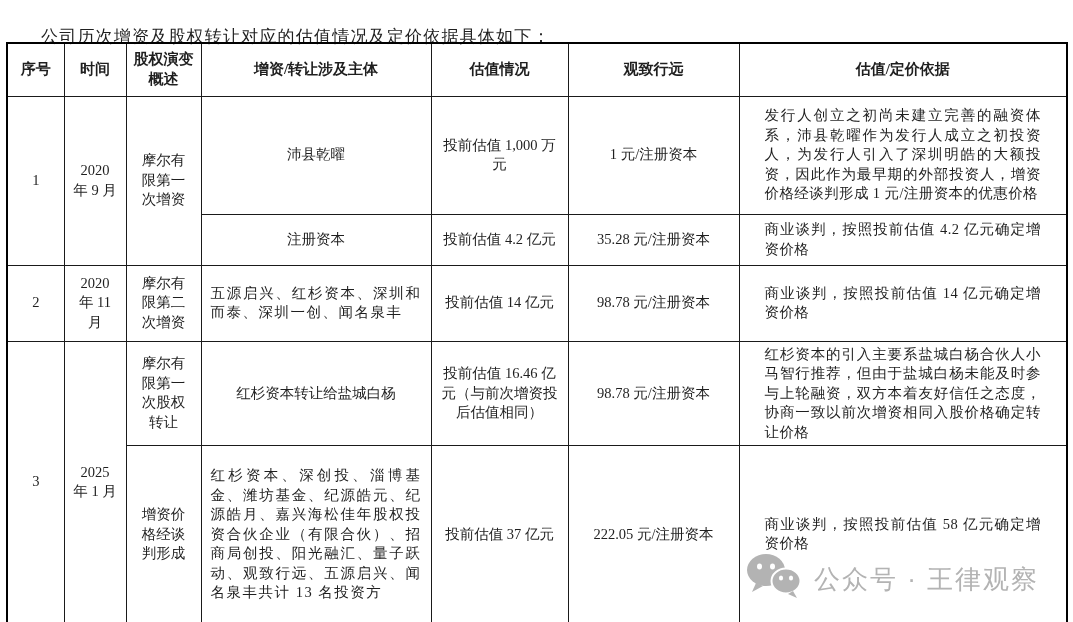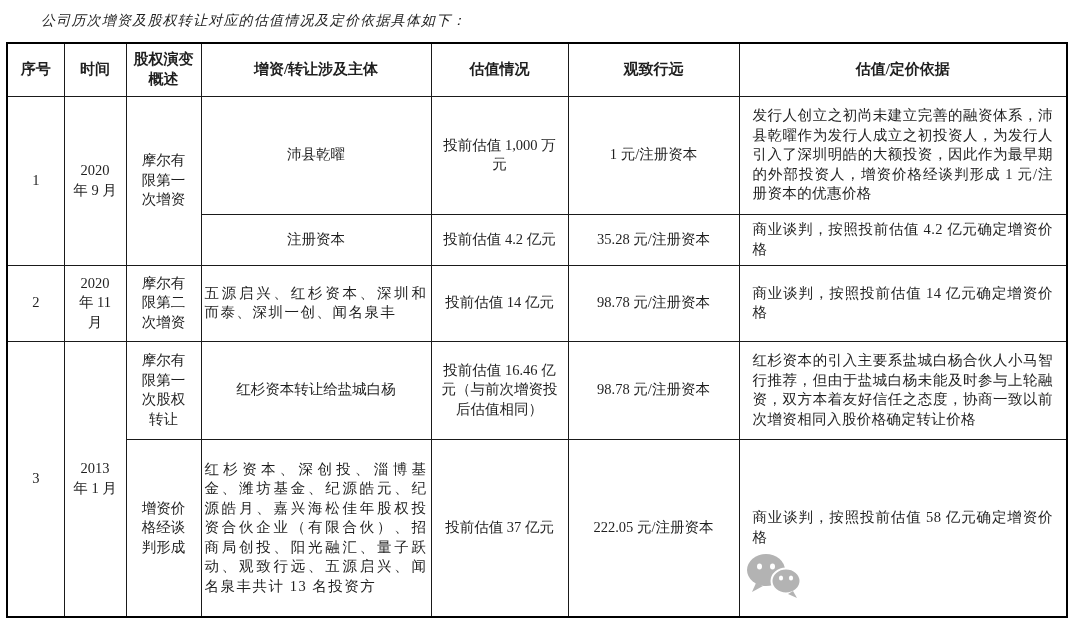--- a/index.html
+++ b/index.html
@@ -7,25 +7,24 @@
   body {
     width:1073px; height:622px;
     background:#ffffff;
     color:#1f1f1f;
     font-family:"Liberation Serif","DejaVu Serif",serif;
     position:relative;
     overflow:hidden;
   }
   .doc-title {
     position:absolute;
-    left:41px; top:12px;
-    font-size:14px;
+    left:41px; top:25px;
+    font-size:17px;
     letter-spacing:1.2px;
     white-space:nowrap;
-    font-style:italic;
   }
   table.valuation {
     position:absolute;
     left:6px; top:42px;
     width:1060px;
     border-collapse:collapse;
     table-layout:fixed;
     border:2px solid #000;
   }
   th, td {
@@ -47,26 +46,26 @@
   tr.h-r1b { height:51px; }
   tr.h-r2  { height:76px; }
   tr.h-r3a { height:98px; }
   tr.h-r3b { height:178px; }
   td.c { text-align:center; }
   td.evo { text-align:center; padding:3px 11px; }
   td.subject-list {
     text-align:justify;
     text-justify:inter-character;
     letter-spacing:1.5px;
-    padding:3px 3px;
+    padding:3px 9px;
   }
   td.basis {
     text-align:justify;
     text-justify:inter-character;
-    padding:3px 13px;
+    padding:3px 25px;
     letter-spacing:0.4px;
     margin-top:47px;
   }
   .watermark {
     position:absolute;
     left:746px; top:553px;
     display:flex;
     align-items:center;
     gap:12px;
     color:#b3b3b3;
@@ -125,21 +124,21 @@
       <td class="c">2020 年 11 月</td>
       <td class="evo">摩尔有限第二次增资</td>
       <td class="subject-list">五源启兴、红杉资本、深圳和而泰、深圳一创、闻名泉丰</td>
       <td class="c">投前估值 14 亿元</td>
       <td class="c">98.78 元/注册资本</td>
       <td class="basis">商业谈判，按照投前估值 14 亿元确定增资价格</td>
     </tr>
 
     <tr class="h-r3a">
       <td class="c" rowspan="2">3</td>
-      <td class="c" rowspan="2">2013 年 1 月</td>
+      <td class="c" rowspan="2">2025 年 1 月</td>
       <td class="evo">摩尔有限第一次股权转让</td>
       <td class="c">红杉资本转让给盐城白杨</td>
       <td class="c">投前估值 16.46 亿元（与前次增资投后估值相同）</td>
       <td class="c">98.78 元/注册资本</td>
       <td class="basis">红杉资本的引入主要系盐城白杨合伙人小马智行推荐，但由于盐城白杨未能及时参与上轮融资，双方本着友好信任之态度，协商一致以前次增资相同入股价格确定转让价格</td>
     </tr>
 
     <tr class="h-r3b">
       <td class="evo">增资价格经谈判形成</td>
       <td class="subject-list">红杉资本、深创投、淄博基金、潍坊基金、纪源皓元、纪源皓月、嘉兴海松佳年股权投资合伙企业（有限合伙）、招商局创投、阳光融汇、量子跃动、观致行远、五源启兴、闻名泉丰共计 13 名投资方</td>
@@ -156,13 +155,14 @@
       <ellipse cx="20" cy="17" rx="19" ry="16" fill="#b3b3b3"></ellipse>
       <path d="M10 30 L6 39 L17 33 Z" fill="#b3b3b3"></path>
       <ellipse cx="13.5" cy="13.5" rx="2.5" ry="3" fill="#ffffff"></ellipse>
       <ellipse cx="26.5" cy="13.5" rx="2.5" ry="3" fill="#ffffff"></ellipse>
       <ellipse cx="40" cy="28" rx="14.5" ry="12.5" fill="#b3b3b3" stroke="#ffffff" stroke-width="2"></ellipse>
       <path d="M47 38 L51 45 L42 41 Z" fill="#b3b3b3"></path>
       <ellipse cx="35" cy="25" rx="2.1" ry="2.5" fill="#ffffff"></ellipse>
       <ellipse cx="45" cy="25" rx="2.1" ry="2.5" fill="#ffffff"></ellipse>
     </svg>
   </span>
+  <span>公众号 · 王律观察</span>
 </div>
 
 </body></html>

